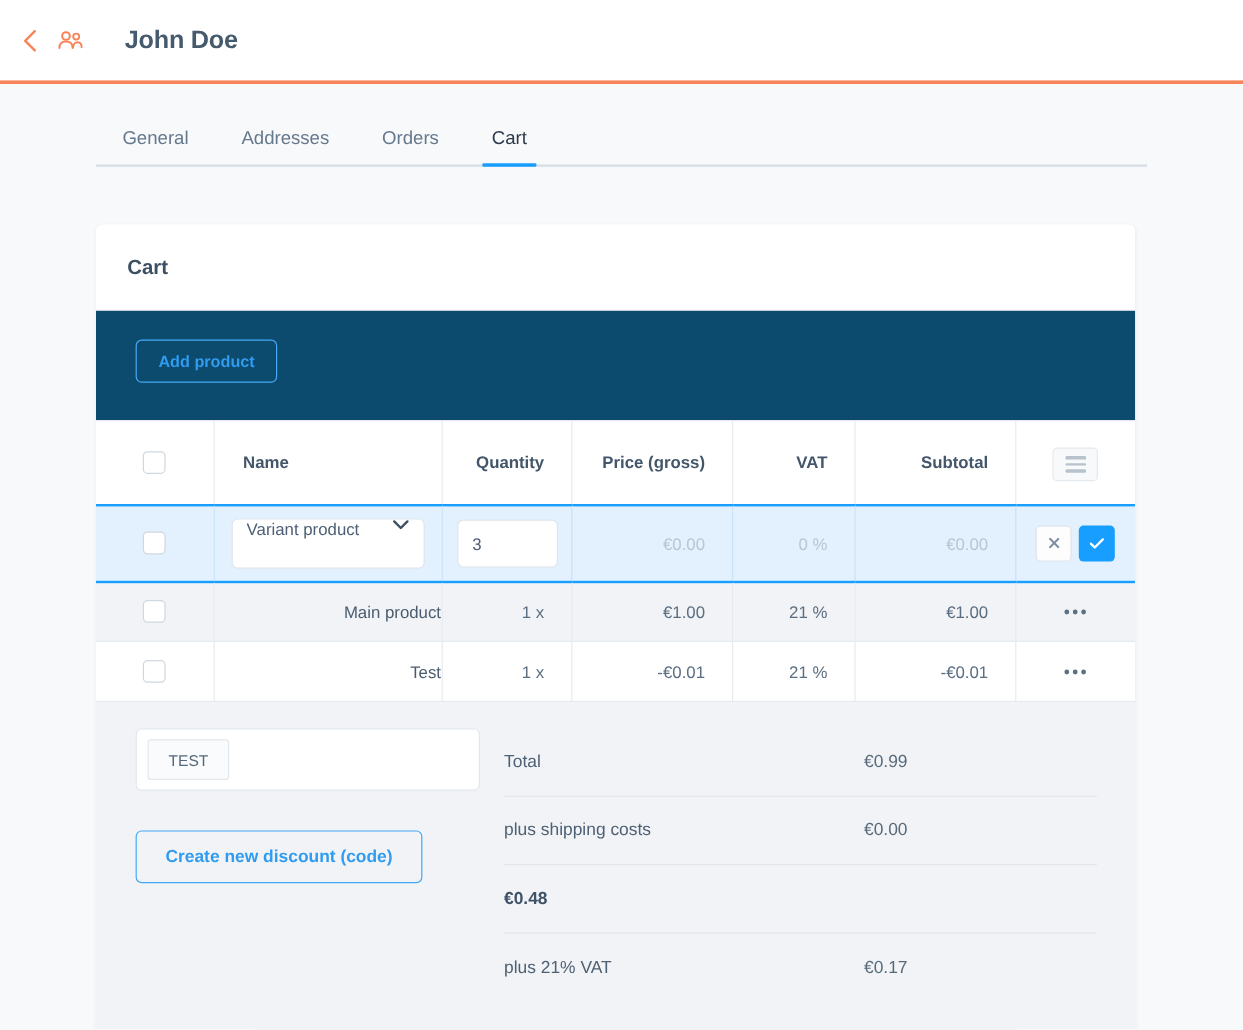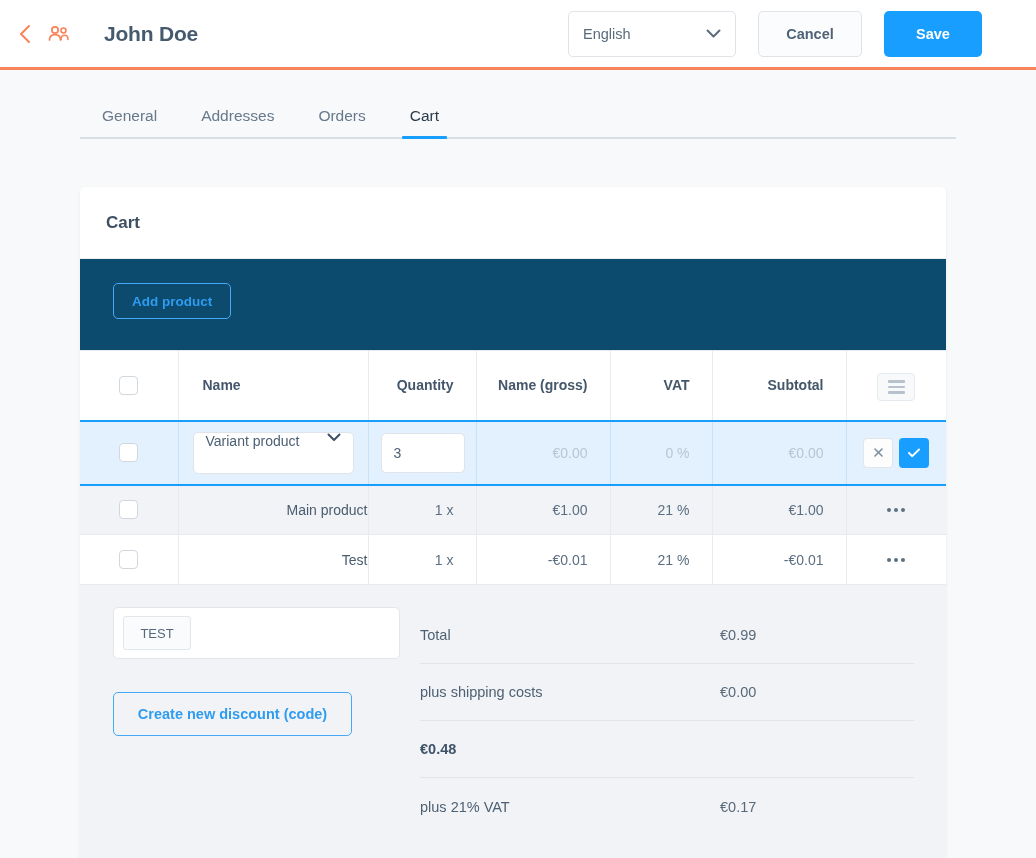--- a/index.html
+++ b/index.html
@@ -11,21 +11,21 @@
     overflow: hidden;
   }
 
   
   .header {
     position: relative;
     height: 70px;
     background: #ffffff;
     display: flex;
     align-items: center;
-    padding: 0 54px 0 0;
+    padding: 0 30px 0 0;
     border-bottom: 3px solid #f8845a;
   }
   .back-chevron {
     width: 34px; margin-left: 8px;
     display: flex; align-items: center; justify-content: center;
     cursor: pointer;
   }
   .people-icon {
     width: 34px;
     display: flex; align-items: center; justify-content: center;
@@ -337,32 +337,20 @@
   <div class="people-icon">
     <svg width="24" height="20" viewBox="0 0 24 20">
       <circle cx="8" cy="6" r="3.2" fill="none" stroke="#f8845a" stroke-width="1.7"></circle>
       <path d="M2.5 16 C2.5 12.3 5 10.6 8 10.6 C11 10.6 13.5 12.3 13.5 16" fill="none" stroke="#f8845a" stroke-width="1.7" stroke-linecap="round"></path>
       <circle cx="16.5" cy="6.5" r="2.5" fill="none" stroke="#f8845a" stroke-width="1.6"></circle>
       <path d="M14 15.4 C14 12.6 15.8 11.2 17.6 11.2 C19.4 11.2 21 12.6 21 15.4" fill="none" stroke="#f8845a" stroke-width="1.6" stroke-linecap="round"></path>
     </svg>
   </div>
   <div class="page-title">John Doe</div>
 
-  <div class="header-actions">
-    <div class="lang-select">
-      <span>English</span>
-      <span class="chev">
-        <svg width="15" height="9" viewBox="0 0 15 9">
-          <polyline points="1.5,1.5 7.5,7.5 13.5,1.5" fill="none" stroke="#5a6b7d" stroke-width="2" stroke-linecap="round" stroke-linejoin="round"></polyline>
-        </svg>
-      </span>
-    </div>
-    <div class="btn btn-cancel">Cancel</div>
-    <div class="btn btn-save">Save</div>
-  </div>
 </div>
 
 <div class="tabs-wrap">
   <div class="tabs">
     <div class="tab">General</div>
     <div class="tab">Addresses</div>
     <div class="tab">Orders</div>
     <div class="tab active">Cart</div>
   </div>
 </div>
@@ -387,21 +375,21 @@
         <col class="col-sub">
         <col class="col-act">
     </colgroup>
     <thead>
       <tr>
         <th class="cell-center">
           <span class="chk"></span>
         </th>
         <th class="th-inner-left">Name</th>
         <th class="th-inner-right">Quantity</th>
-        <th class="th-inner-right">Name (gross)</th>
+        <th class="th-inner-right">Price (gross)</th>
         <th class="th-inner-right">VAT</th>
         <th class="th-inner-right">Subtotal</th>
         <th class="cell-center">
           <span class="settings-btn">
             <span></span>
             <span></span>
             <span></span>
           </span>
         </th>
       </tr>

